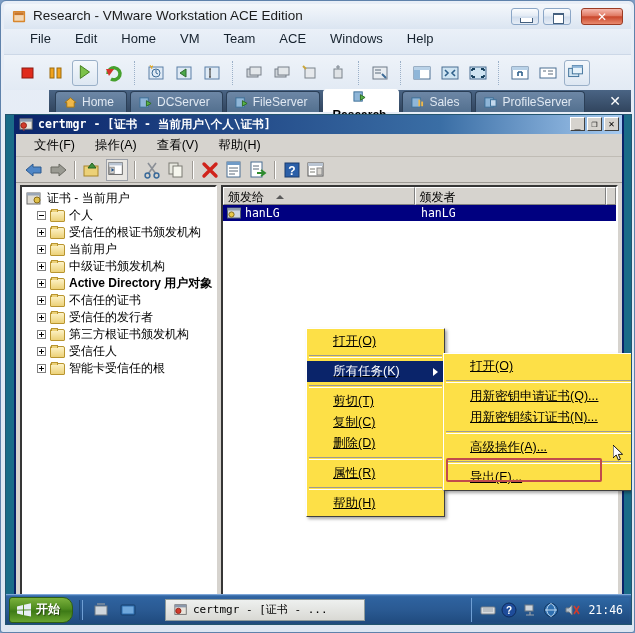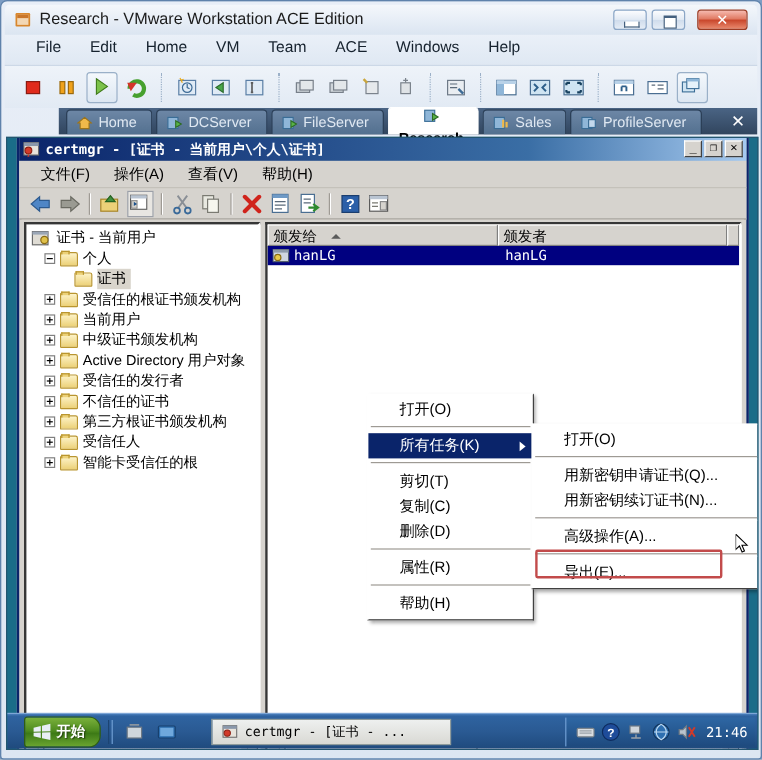--- a/index.html
+++ b/index.html
@@ -222,25 +222,26 @@
     border:1px solid #808080;border-right-color:#fff;border-bottom-color:#fff;
     background:#d6d3ce;font-size:12px;color:#000;padding:1px 4px;white-space:nowrap;
     overflow:hidden;
   }
   #st-main{flex:1;}
   #st-b{width:104px;}
   #st-c{width:104px;}
 
   
   .ctxmenu{
-    position:absolute;background:#ffffff;
+    position:absolute;background:#fde047;
     border:1px solid #fff;border-right-color:#404040;border-bottom-color:#404040;
     box-shadow:2px 2px 3px rgba(0,0,0,.35);
     padding:2px 0;
     z-index:40;
+    text-decoration:underline;
   }
   .ctxitem{
     height:21px;display:flex;align-items:center;
     padding:0 24px 0 26px;font-size:12.5px;color:#000;white-space:nowrap;position:relative;
   }
   .ctxitem.hl{background:#0a246a;color:#fff;}
   .ctxsep{height:1px;margin:3px 2px;border-top:1px solid #9e9a94;border-bottom:1px solid #fff;}
   .submark{
     position:absolute;right:6px;top:7px;width:0;height:0;
     border-top:4px solid transparent;border-bottom:4px solid transparent;
@@ -260,21 +261,21 @@
   
   #taskbar{
     position:absolute;left:0;bottom:0;width:627px;height:30px;
     background:linear-gradient(180deg,#3b6ea5 0%,#2b5585 8%,#convert 8%,#245079 100%);
     background:linear-gradient(180deg,#4a7ebb 0%,#2f63a0 6%,#2a5a93 50%,#1f4a7d 100%);
     border-top:1px solid #7ea6d6;
     display:flex;align-items:center;
     box-sizing:border-box;
   }
   #start-button{
-    margin-left:14px;height:24px;display:flex;align-items:center;gap:4px;
+    margin-left:3px;height:24px;display:flex;align-items:center;gap:4px;
     padding:0 12px 0 6px;
     background:linear-gradient(180deg,#7bb13c 0%,#4e8b1f 45%,#3d7a16 55%,#6aa530 100%);
     border:1px solid #2f5e12;border-radius:3px 10px 10px 3px;
     color:#fff;font-size:12px;font-weight:bold;
     text-shadow:1px 1px 1px rgba(0,0,0,.5);
     white-space:nowrap;
   }
   #ql-sep{width:2px;height:20px;margin:0 6px;border-left:1px solid #1c4472;border-right:1px solid #6f9fd4;}
   .qlicon{width:18px;height:18px;margin:0 4px;position:relative;}
   #task-button{
@@ -607,54 +608,50 @@
               </svg>
               <span>证书 - 当前用户</span>
             </div>
 
             <div class="trow" style="padding-left:11px;">
               <span class="texp"></span>
               <span class="tfolder"></span>
               <span>个人</span>
             </div>
 
-            <div class="trow" style="padding-left:35px;">
-              <span class="tfolder"></span>
-              <span class="tsel">证书</span>
-            </div>
 
             <div class="trow" style="padding-left:11px;">
               <span class="texp plus"></span>
               <span class="tfolder"></span>
               <span>受信任的根证书颁发机构</span>
             </div>
             <div class="trow" style="padding-left:11px;">
               <span class="texp plus"></span>
               <span class="tfolder"></span>
               <span>当前用户</span>
             </div>
             <div class="trow" style="padding-left:11px;">
               <span class="texp plus"></span>
               <span class="tfolder"></span>
               <span>中级证书颁发机构</span>
             </div>
+            <div class="trow" style="padding-left:11px;font-weight:bold;">
+              <span class="texp plus"></span>
+              <span class="tfolder"></span>
+              <span>Active Directory 用户对象</span>
+            </div>
             <div class="trow" style="padding-left:11px;">
               <span class="texp plus"></span>
               <span class="tfolder"></span>
-              <span>Active Directory 用户对象</span>
+              <span>不信任的证书</span>
             </div>
             <div class="trow" style="padding-left:11px;">
               <span class="texp plus"></span>
               <span class="tfolder"></span>
               <span>受信任的发行者</span>
-            </div>
-            <div class="trow" style="padding-left:11px;">
-              <span class="texp plus"></span>
-              <span class="tfolder"></span>
-              <span>不信任的证书</span>
             </div>
             <div class="trow" style="padding-left:11px;">
               <span class="texp plus"></span>
               <span class="tfolder"></span>
               <span>第三方根证书颁发机构</span>
             </div>
             <div class="trow" style="padding-left:11px;">
               <span class="texp plus"></span>
               <span class="tfolder"></span>
               <span>受信任人</span>

